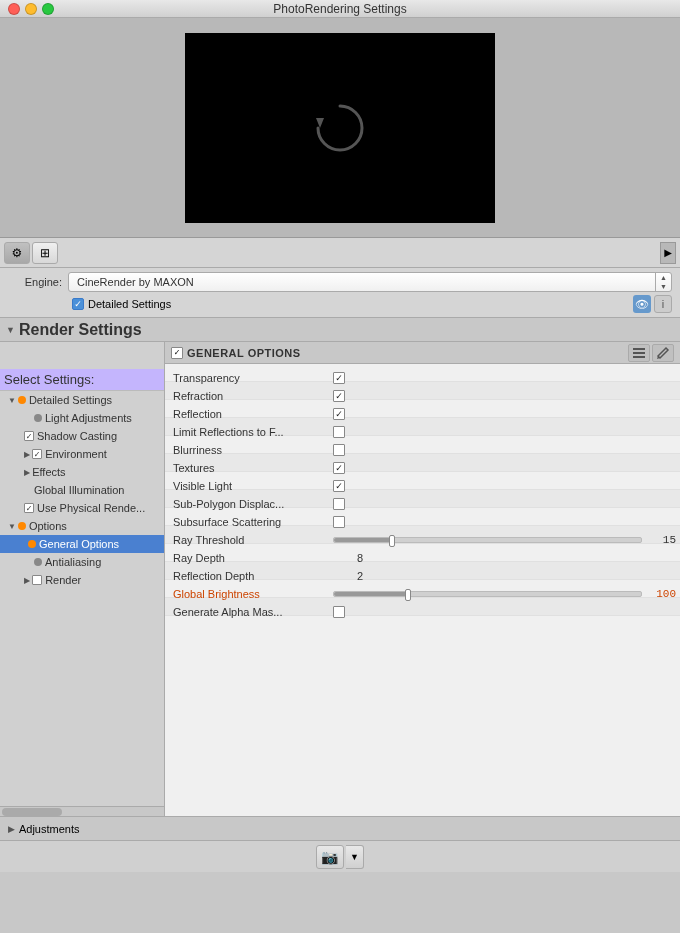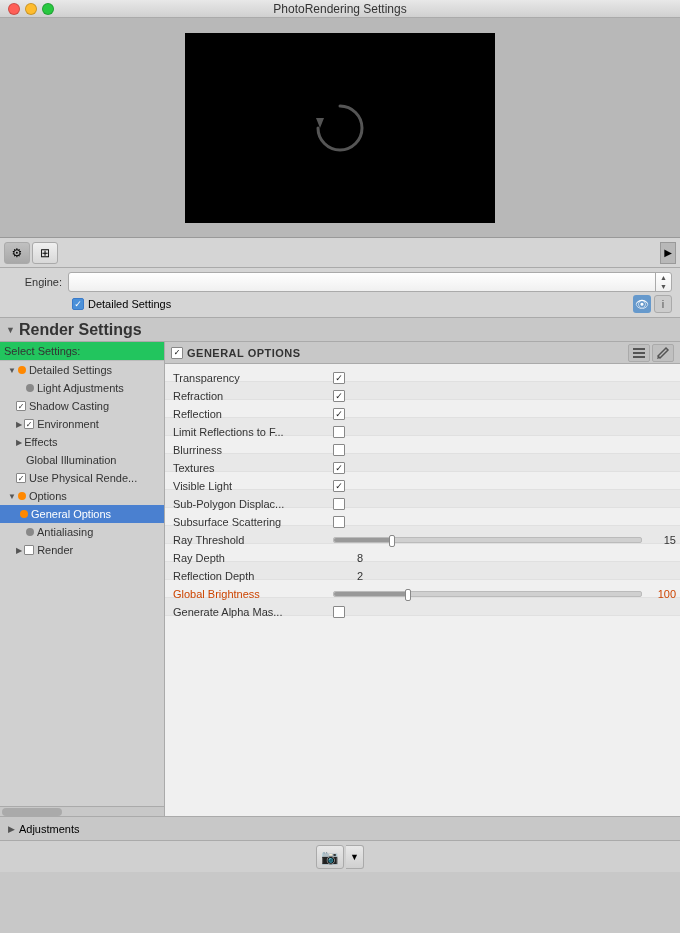--- a/index.html
+++ b/index.html
@@ -215,24 +215,25 @@
       width: 165px;
       min-width: 165px;
       background: #d0d0d0;
       border-right: 1px solid #aaa;
       overflow: hidden;
       display: flex;
       flex-direction: column;
     }
     .sidebar-select-label {
       padding: 3px 4px;
-      font-size: 11px;
+      font-size: 13px;
       color: #333;
-      background: #22c55e;
+      background: #c4b5fd;
       border-bottom: 1px solid #bbb;
+      margin-top: 27px;
     }
     .sidebar-tree {
       flex: 1;
       overflow-y: auto;
       overflow-x: hidden;
     }
     .tree-item {
       display: flex;
       align-items: center;
       height: 18px;
@@ -241,21 +242,21 @@
       font-size: 11px;
       color: #333;
       white-space: nowrap;
     }
     .tree-item.selected {
       background: #4a80d0;
       color: #fff;
     }
     .tree-item.selected .item-dot { background: #ff8800; }
     .tree-indent-1 { padding-left: 8px; }
-    .tree-indent-2 { padding-left: 16px; }
+    .tree-indent-2 { padding-left: 24px; }
     .item-triangle {
       font-size: 8px;
       margin-right: 2px;
       color: #555;
     }
     .item-dot {
       width: 8px;
       height: 8px;
       border-radius: 50%;
       background: #888;
@@ -369,20 +370,21 @@
       justify-content: center;
       font-size: 9px;
       flex-shrink: 0;
     }
     .prop-cb.checked { color: #222; }
     .prop-slider-area {
       display: flex;
       align-items: center;
       width: 100%;
       gap: 4px;
+      font-family: Liberation Mono, monospace;
     }
     .prop-slider {
       flex: 1;
       height: 6px;
       background: #d0d0d0;
       border: 1px solid #bbb;
       border-radius: 2px;
       position: relative;
     }
     .prop-slider-fill {
@@ -513,20 +515,21 @@
   <div class="toolbar-spacer"></div>
   <div class="toolbar-arrow">
     <span>▶</span>
   </div>
 </div>
 
 <div class="settings-section">
   <div class="settings-row">
     <span class="settings-label">Engine:</span>
     <div class="settings-select" style="position:relative;">
+      <span class="select-text">CineRender by MAXON</span>
       <div class="select-up-down">
         <div class="select-up">▲</div>
         <div class="select-down">▼</div>
       </div>
     </div>
   </div>
   <div style="display:flex; align-items:center;">
     <div class="detailed-checkbox">
       <div class="cb-check">✓</div>
       <span>Detailed Settings</span>

